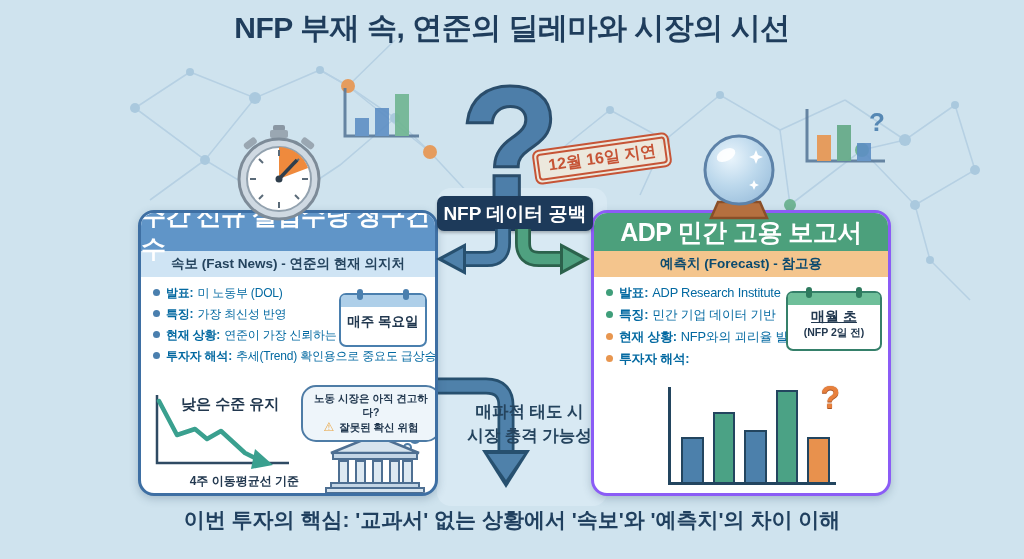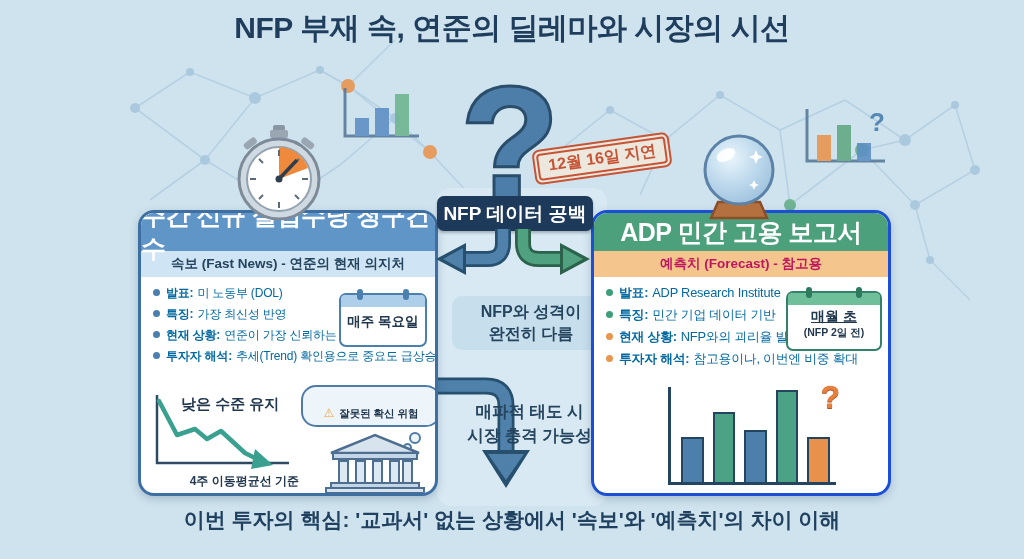--- a/index.html
+++ b/index.html
@@ -20,29 +20,29 @@
   .stamp-inner{border:2px solid #c65436;border-radius:4px;padding:1px 9px;font-size:16px;font-weight:bold;color:#c65436;white-space:nowrap;}
   .note-box{left:452px;top:296px;width:158px;height:54px;background:#c7deec;border-radius:10px;z-index:3;
     display:flex;align-items:center;justify-content:center;text-align:center;font-size:16px;font-weight:bold;
     color:#25445e;white-space:pre-line;line-height:1.35;}
   .shock-text{left:442px;top:400px;width:175px;text-align:center;font-size:16.5px;font-weight:bold;
     color:#25445e;white-space:pre-line;line-height:1.45;z-index:5;}
   
   .panel{width:294px;height:280px;background:#fff;border-radius:16px;overflow:hidden;z-index:3;
     box-shadow:0 3px 8px rgba(40,70,100,.25);}
   .panel.left{left:138px;top:210px;border:3px solid #3e6fa3;}
-  .panel.right{left:591px;top:210px;border:3px solid #1d4ed8;}
+  .panel.right{left:591px;top:210px;border:3px solid #8b5cf6;}
   .panel-header{height:38px;display:flex;align-items:center;justify-content:center;color:#fff;
     font-weight:bold;font-size:25px;letter-spacing:-0.5px;}
   .left .panel-header{background:#6095c8;}
   .right .panel-header{background:#4ca07c;}
   .panel-sub{height:26px;display:flex;align-items:center;justify-content:center;font-size:13.5px;
     font-weight:bold;color:#25445e;}
   .left .panel-sub{background:#cfe4f4;}
-  .right .panel-sub{background:#f4c58d;color:#be185d;}
+  .right .panel-sub{background:#f4c58d;color:#0c4a6e;}
   .panel-body{position:relative;height:210px;}
   .bullet-list{list-style:none;margin:8px 0 0 0;padding:0 8px 0 12px;}
   .bullet-list li{display:flex;align-items:baseline;margin-bottom:4px;font-size:12px;color:#0369a1;
     white-space:nowrap;letter-spacing:-0.2px;}
   .right .bullet-list li{font-size:12.8px;margin-bottom:5px;}
   .dot{width:7px;height:7px;border-radius:50%;flex:0 0 7px;margin-right:6px;position:relative;top:-1px;}
   .dot-blue{background:#4a7fae;} .dot-green{background:#3f9e7a;} .dot-orange{background:#e8964f;}
   .bullet-list b{margin-right:4px;}
   
   .calendar{position:absolute;background:#fff;border-radius:7px;text-align:center;}
@@ -161,22 +161,20 @@
       <polygon points="33,19 33,41 13,30" fill="#4f81aa"></polygon>
     </g>
     <g>
       <path d="M93,0 V14 Q93,30 109,30 H134" stroke="#2c624c" stroke-width="16" fill="none"></path>
       <path d="M93,0 V14 Q93,30 109,30 H134" stroke="#4fa180" stroke-width="10.5" fill="none"></path>
       <polygon points="130,14 130,46 160,30" fill="#2c624c"></polygon>
       <polygon points="133,19 133,41 153,30" fill="#4fa180"></polygon>
     </g>
   </svg>
 
-  <div class="abs note-box">NFP와 성격이
-완전히 다름</div>
 
   <svg class="abs" width="120" height="130" viewBox="0 0 120 130" style="left:428px;top:370px;z-index:2;">
     <path d="M4,16 H58 Q78,16 78,36 V82" stroke="#27506f" stroke-width="17" fill="none"></path>
     <path d="M4,16 H58 Q78,16 78,36 V82" stroke="#4f81aa" stroke-width="11.5" fill="none"></path>
     <polygon points="54,80 102,80 78,118" fill="#27506f"></polygon>
     <polygon points="60,84 96,84 78,110" fill="#4f81aa"></polygon>
   </svg>
   <div class="abs shock-text">매파적 태도 시
 시장 충격 가능성</div>
 
@@ -252,21 +250,21 @@
       <div class="mini-chart">
         <svg width="152" height="80" viewBox="0 0 152 80">
           <path d="M8,4 V72 H140" stroke="#2f4a63" stroke-width="2.5" fill="none"></path>
           <polyline fill="none" stroke-width="4.5" stroke-linejoin="round" stroke-linecap="round" points="10,10 28,44 46,38 58,48 72,40 96,62 112,70" stroke="#3aa08f"></polyline>
           <polygon points="106,58 124,74 102,78" fill="#3aa08f"></polygon>
         </svg>
         <div class="chart-label">낮은 수준 유지</div>
         <div class="chart-caption">4주 이동평균선 기준</div>
       </div>
       <div class="thought-bubble">
-        <br>
+        <span>노동 시장은 아직 견고하다?</span><br>
         <span class="warn">⚠</span>
         <span>잘못된 확신 위험</span>
       </div>
       <div class="tail1"></div>
       <div class="tail2"></div>
       <svg class="building" width="112" height="64" viewBox="0 0 112 64">
         <polygon points="12,22 56,4 100,22" fill="#d7e4ee" stroke="#4e6f92" stroke-width="2.5"></polygon>
         <rect x="14" y="22" width="84" height="6" fill="#c4d6e6" stroke="#4e6f92" stroke-width="2"></rect>
         <g fill="#dde9f2" stroke="#4e6f92" stroke-width="2">
           <rect x="20" y="30" width="9" height="22"></rect>
@@ -297,21 +295,20 @@
             <span>민간 기업 데이터 기반</span>
           </li>
         <li>
             <span class="dot dot-orange"></span>
             <b>현재 상황:</b>
             <span>NFP와의 괴리율 발생 가능</span>
           </li>
         <li>
             <span class="dot dot-orange"></span>
             <b>투자자 해석:</b>
-            <span>참고용이나, 이번엔 비중 확대</span>
           </li>
       </ul>
       <div class="calendar cal-right">
         <span class="cal-ring" style="left:18px;"></span>
         <span class="cal-ring" style="right:18px;"></span>
         <div class="band"></div>
         <div class="cal-text1">매월 초</div>
         <div class="cal-text2">(NFP 2일 전)</div>
       </div>
       <div class="adp-chart">

